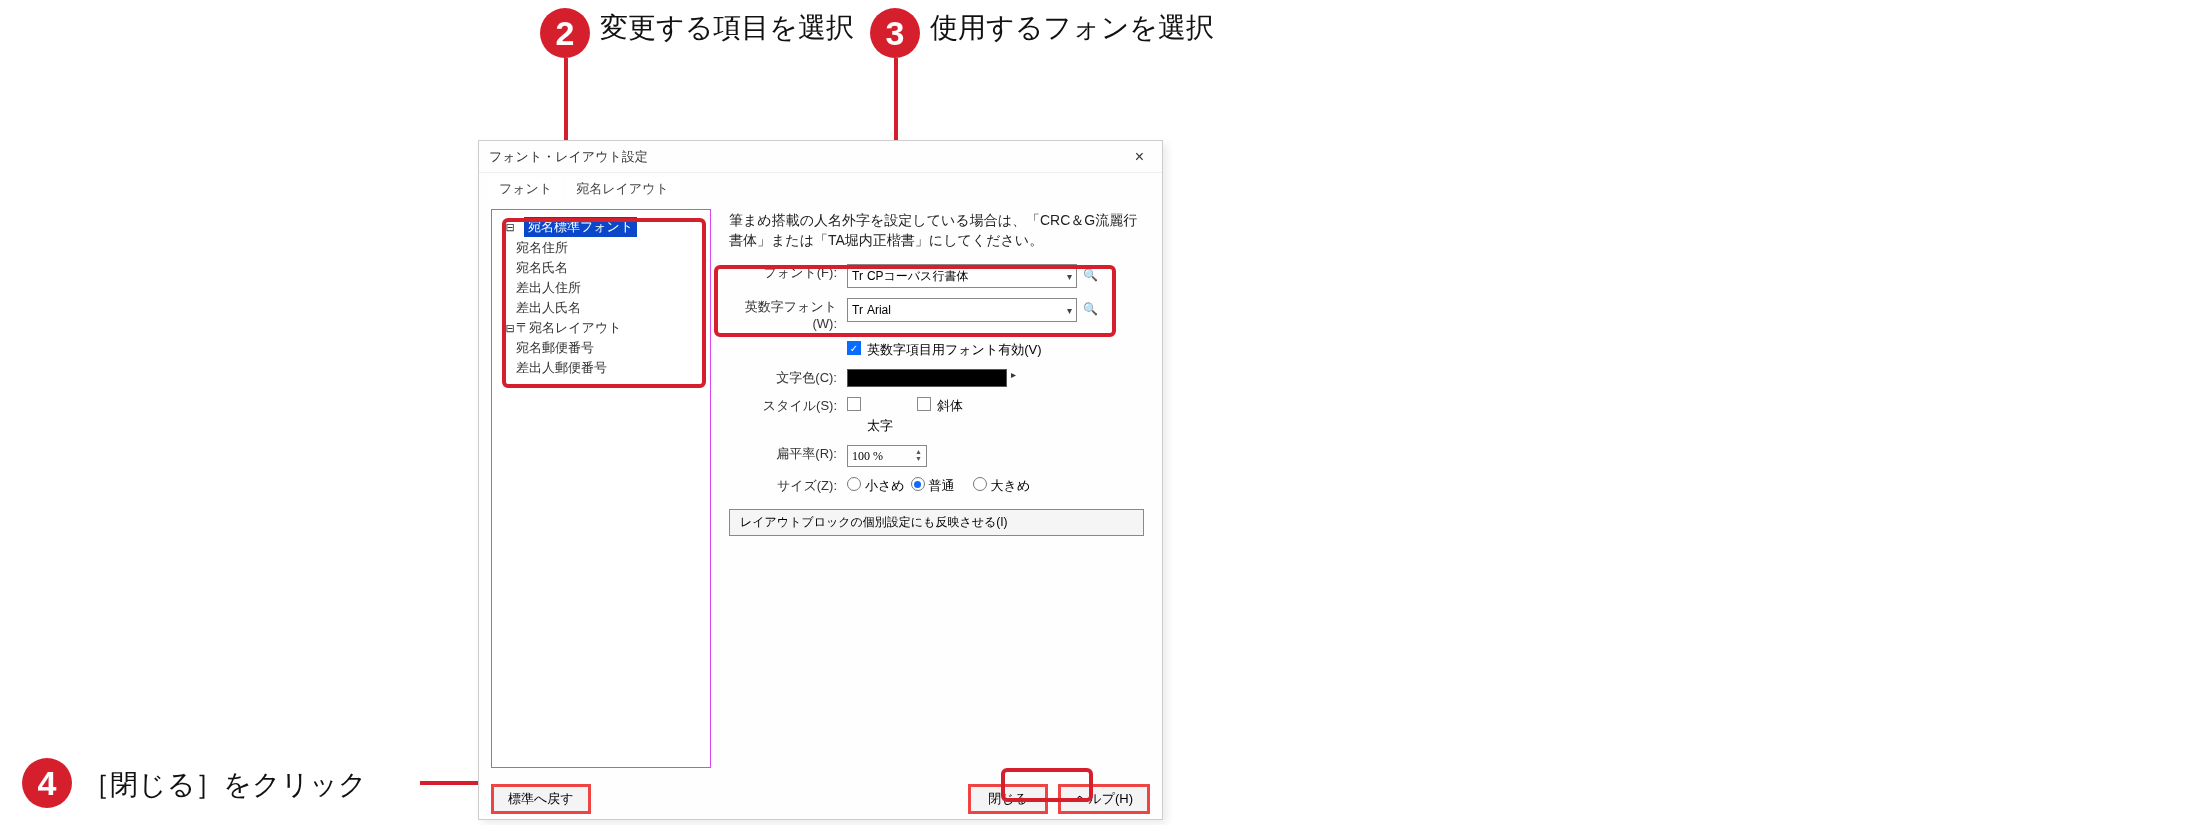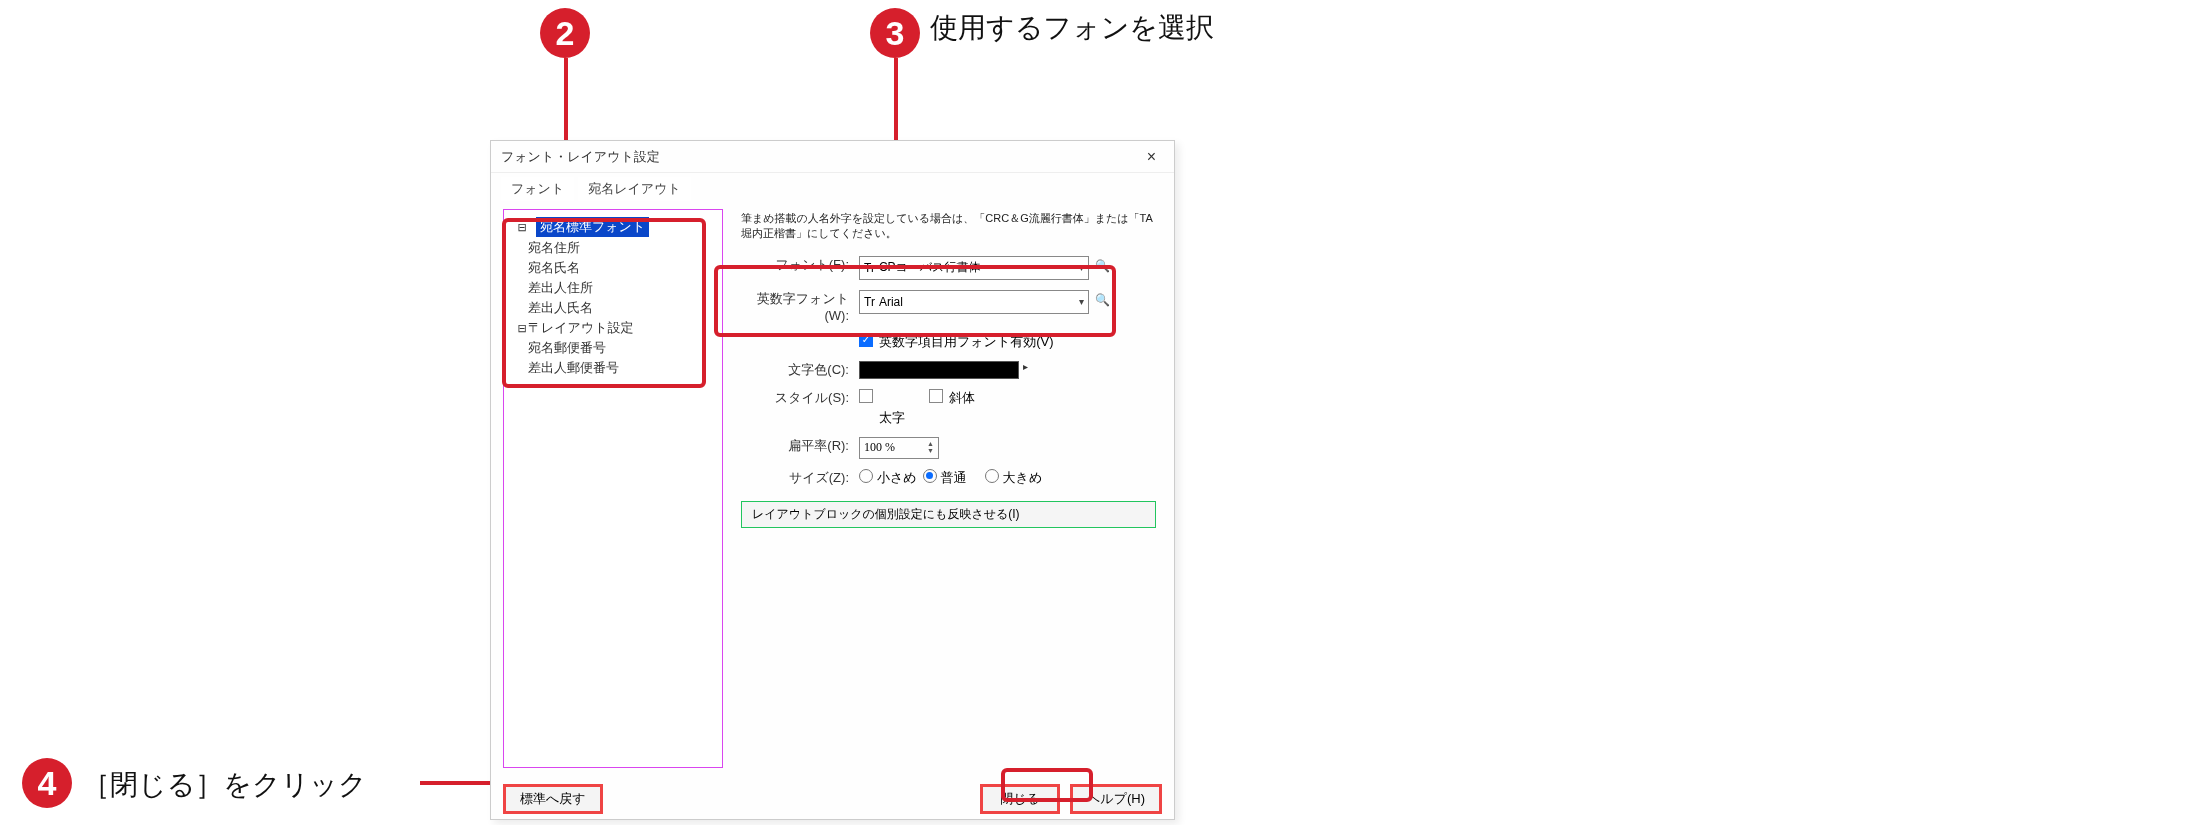--- a/index.html
+++ b/index.html
@@ -33,21 +33,21 @@
       font-size: 28px;
       line-height: 1.4;
       color: #111;
     }
     .callout-line {
       position: absolute;
       background: #d61f2c;
     }
     .dialog {
       position: absolute;
-      left: 490px;
+      left: 478px;
       top: 140px;
       width: 685px;
       height: 680px;
       background: #fefefe;
       border: 1px solid #ccc;
       font-size: 13px;
       box-shadow: 4px 4px 8px rgba(0,0,0,0.08);
     }
     .dialog-titlebar {
       height: 32px;
@@ -115,21 +115,21 @@
       text-align:center;
       color:#333;
       font-size:11px;
     }
     .settings-panel {
       flex: 1;
       padding: 2px 6px;
       font-size: 13px;
     }
     .hint-text {
-      font-size: 11px;
+      font-size: 14px;
       color: #222;
       line-height: 1.4;
       margin-bottom: 14px;
     }
     .row {
       display: flex;
       align-items: flex-start;
       margin-bottom: 10px;
     }
     .row-label {
@@ -207,20 +207,21 @@
       border:4px solid #d61f2c;
       border-radius:6px;
       pointer-events:none;
     }
   </style>
 </head>
 <body>
 
 <div class="callout" style="left:540px; top:8px;">
   <div class="callout-badge">2</div>
+  <div class="callout-text">変更する項目を選択</div>
 </div>
 <div class="callout" style="left:870px; top:8px;">
   <div class="callout-badge">3</div>
   <div class="callout-text">使用するフォンを選択</div>
 </div>
 <div class="callout" style="left:22px; top:758px;">
   <div class="callout-badge">4</div>
   <div class="callout-text" style="padding-top:7px">［閉じる］をクリック</div>
 </div>
 
@@ -242,21 +243,21 @@
   <div class="dialog-body">
     <div class="tree-panel">
       <div class="tree-item root">
         <span class="tree-exp">⊟</span><span class="tree-item selected">宛名標準フォント</span>
       </div>
       <div class="tree-item">宛名住所</div>
       <div class="tree-item">宛名氏名</div>
       <div class="tree-item">差出人住所</div>
       <div class="tree-item">差出人氏名</div>
       <div class="tree-item root">
-        <span class="tree-exp">⊟</span><span>〒レイアウト設定</span>
+        <span class="tree-exp">⊟</span><span>〒宛名レイアウト</span>
       </div>
       <div class="tree-item">宛名郵便番号</div>
       <div class="tree-item">差出人郵便番号</div>
     </div>
 
     <div class="settings-panel">
       <div class="hint-text">筆まめ搭載の人名外字を設定している場合は、「CRC＆G流麗行書体」または「TA堀内正楷書」にしてください。</div>
 
       <div class="row">
         <div class="row-label">フォント(F):</div>

